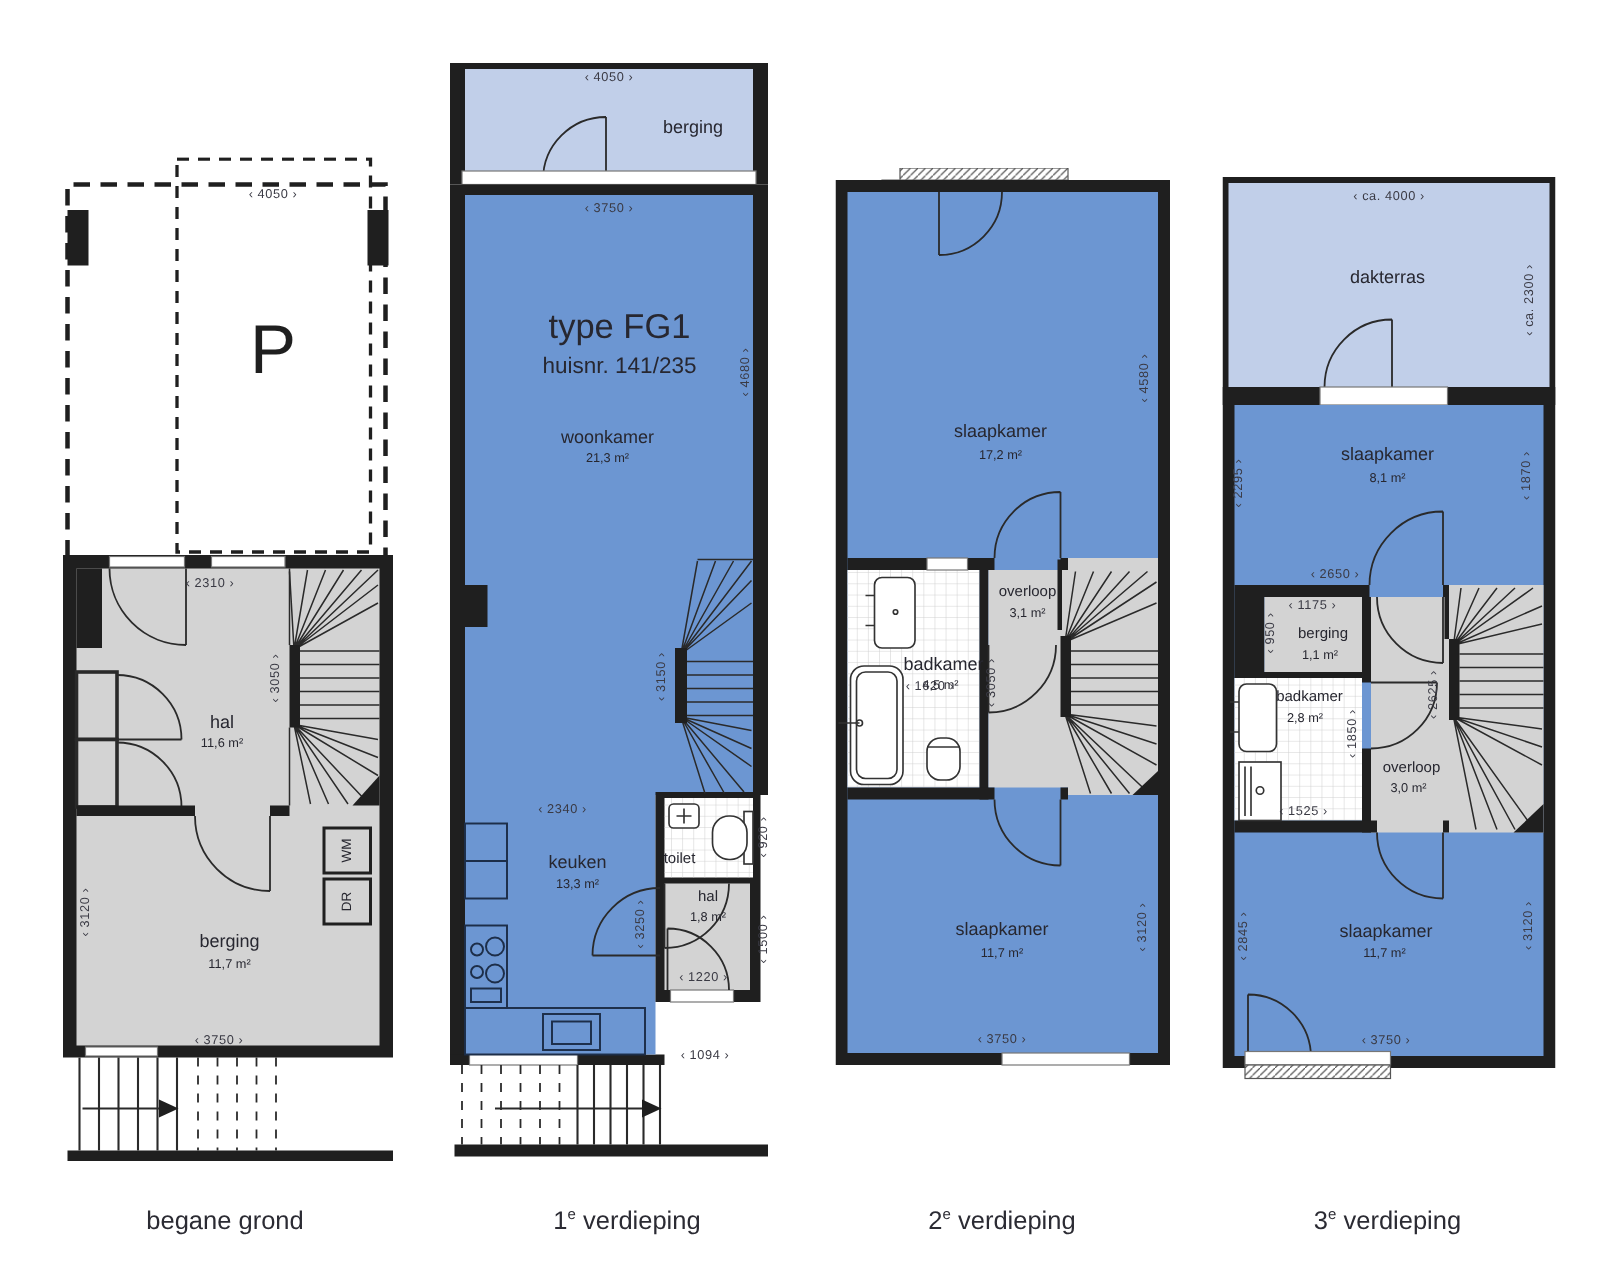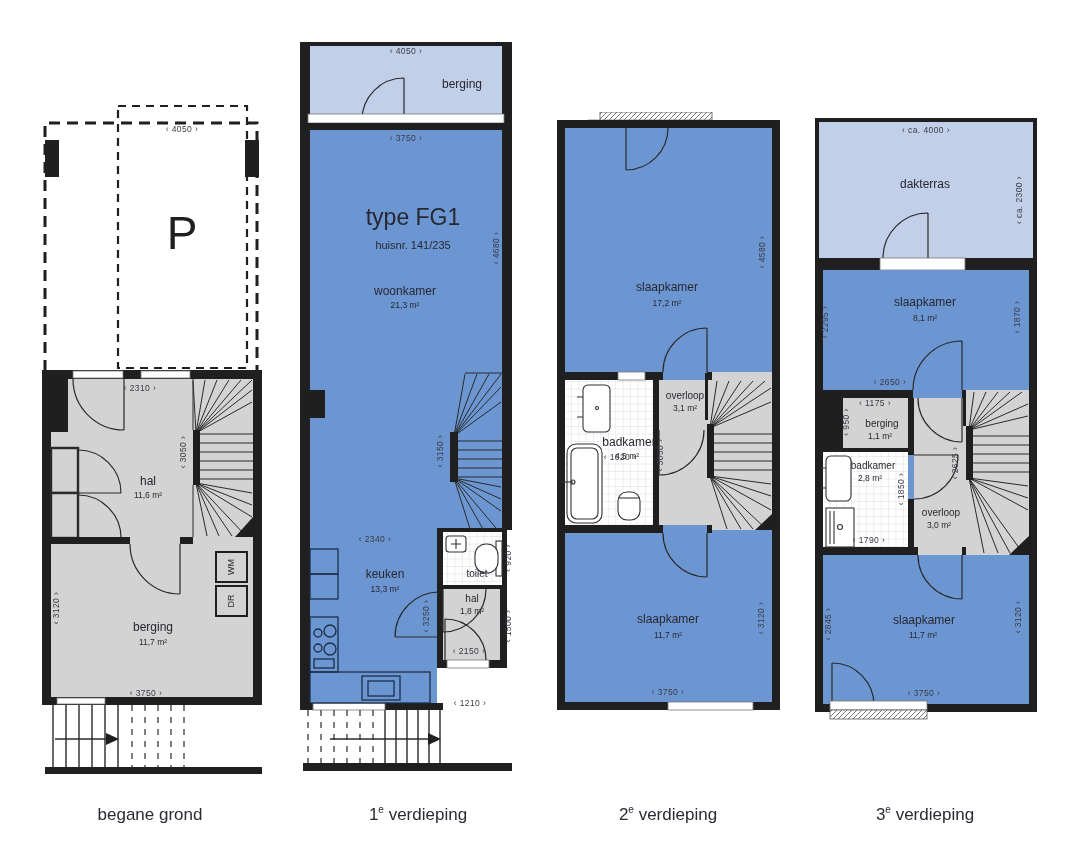--- a/index.html
+++ b/index.html
@@ -8,21 +8,21 @@
   .floor{position:absolute;padding-left:27px;}
   .floor svg{position:absolute;left:0;top:0;}
   .t{position:absolute;transform:translate(-50%,-50%);white-space:nowrap;
      color:#272730;text-align:center;line-height:1.1;}
   .v{transform:translate(-50%,-50%) rotate(-90deg);}
   .rm{font-size:12px;}
   .sm{font-size:10px;}
   .ar{font-size:8.5px;}
   .dim{font-size:8.5px;letter-spacing:.4px;color:#3a3a44;}
   .big{font-size:23px;}
-  .sub{font-size:11px;}
+  .sub{font-size:15px;}
   .pmark{font-size:46px;font-weight:400;color:#1f1f1f;}
   .boxlbl{font-size:9px;}
   .floor-label{position:absolute;top:804px;transform:translateX(-50%);
      font-size:17px;color:#2b2b33;}
   .floor-label sup{font-size:10px;}
 </style>
 </head>
 <body>
 
 <div id="page">
@@ -163,27 +163,27 @@
     <div class="t big" style="left:113px;top:176px">type FG1</div>
     <div class="t sub" style="left:113px;top:203px">huisnr. 141/235</div>
     <div class="t rm" style="left:105px;top:250px">woonkamer</div>
     <div class="t ar" style="left:105px;top:264px">21,3 m²</div>
     <div class="t dim v" style="left:197px;top:206px">‹ 4680 ›</div>
     <div class="t dim v" style="left:141px;top:409px">‹ 3150 ›</div>
     <div class="t dim" style="left:75px;top:498px">‹ 2340 ›</div>
     <div class="t rm" style="left:85px;top:533px">keuken</div>
     <div class="t ar" style="left:85px;top:548px">13,3 m²</div>
     <div class="t dim v" style="left:127px;top:574px">‹ 3250 ›</div>
-    <div class="t sm" style="left:177px;top:531px">toilet</div>
+    <div class="t sm" style="left:153px;top:531px">toilet</div>
     <div class="t dim v" style="left:209px;top:516px">‹ 920 ›</div>
     <div class="t sm" style="left:172px;top:556px">hal</div>
     <div class="t ar" style="left:172px;top:570px">1,8 m²</div>
     <div class="t dim v" style="left:209px;top:584px">‹ 1500 ›</div>
-    <div class="t dim" style="left:169px;top:610px">‹ 2150 ›</div>
-    <div class="t dim" style="left:170px;top:662px">‹ 1210 ›</div>
+    <div class="t dim" style="left:169px;top:610px">‹ 1220 ›</div>
+    <div class="t dim" style="left:170px;top:662px">‹ 1094 ›</div>
   </div>
 
   <div class="floor" style="left:557px;top:112px;width:225px;height:605px">
     <svg width="225" height="605" viewBox="0 0 225 605">
       <defs>
         <pattern id="t3" width="7.4" height="7.5" patternUnits="userSpaceOnUse">
           <path d="M7.4,0 V7.5 H0" fill="none" stroke="#cfcfcf" stroke-width="0.7"></path>
         </pattern>
         <pattern id="h3" width="5" height="5" patternUnits="userSpaceOnUse">
           <path d="M0,5 L5,0" stroke="#555" stroke-width="0.8"></path>
@@ -323,21 +323,21 @@
     <div class="t dim v" style="left:11px;top:210px">‹ 2295 ›</div>
     <div class="t dim v" style="left:203px;top:205px">‹ 1870 ›</div>
     <div class="t dim" style="left:75px;top:271px">‹ 2650 ›</div>
     <div class="t dim" style="left:60px;top:292px">‹ 1175 ›</div>
     <div class="t dim v" style="left:32px;top:310px">‹ 950 ›</div>
     <div class="t sm" style="left:67px;top:311px">berging</div>
     <div class="t ar" style="left:65px;top:325px">1,1 m²</div>
     <div class="t sm" style="left:58px;top:353px">badkamer</div>
     <div class="t ar" style="left:55px;top:367px">2,8 m²</div>
     <div class="t dim v" style="left:87px;top:377px">‹ 1850 ›</div>
-    <div class="t dim" style="left:54px;top:429px">‹ 1790 ›</div>
+    <div class="t dim" style="left:54px;top:429px">‹ 1525 ›</div>
     <div class="t sm" style="left:126px;top:400px">overloop</div>
     <div class="t ar" style="left:124px;top:414px">3,0 m²</div>
     <div class="t dim v" style="left:141px;top:351px">‹ 2625 ›</div>
     <div class="t rm" style="left:109px;top:509px">slaapkamer</div>
     <div class="t ar" style="left:108px;top:524px">11,7 m²</div>
     <div class="t dim v" style="left:14px;top:512px">‹ 2845 ›</div>
     <div class="t dim v" style="left:204px;top:505px">‹ 3120 ›</div>
     <div class="t dim" style="left:109px;top:582px">‹ 3750 ›</div>
   </div>
 

